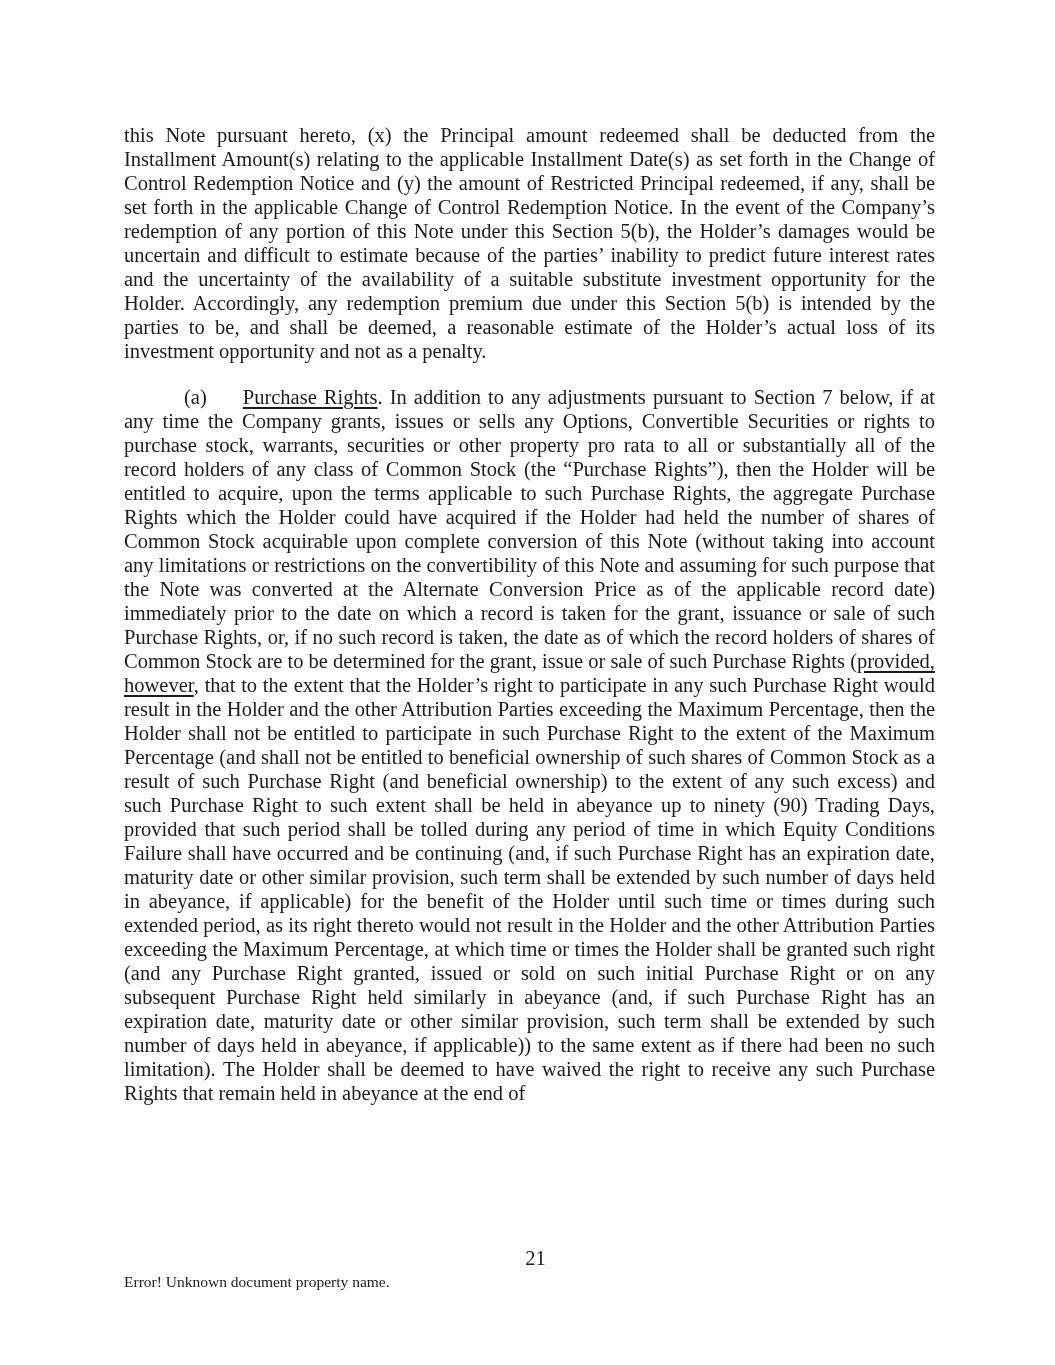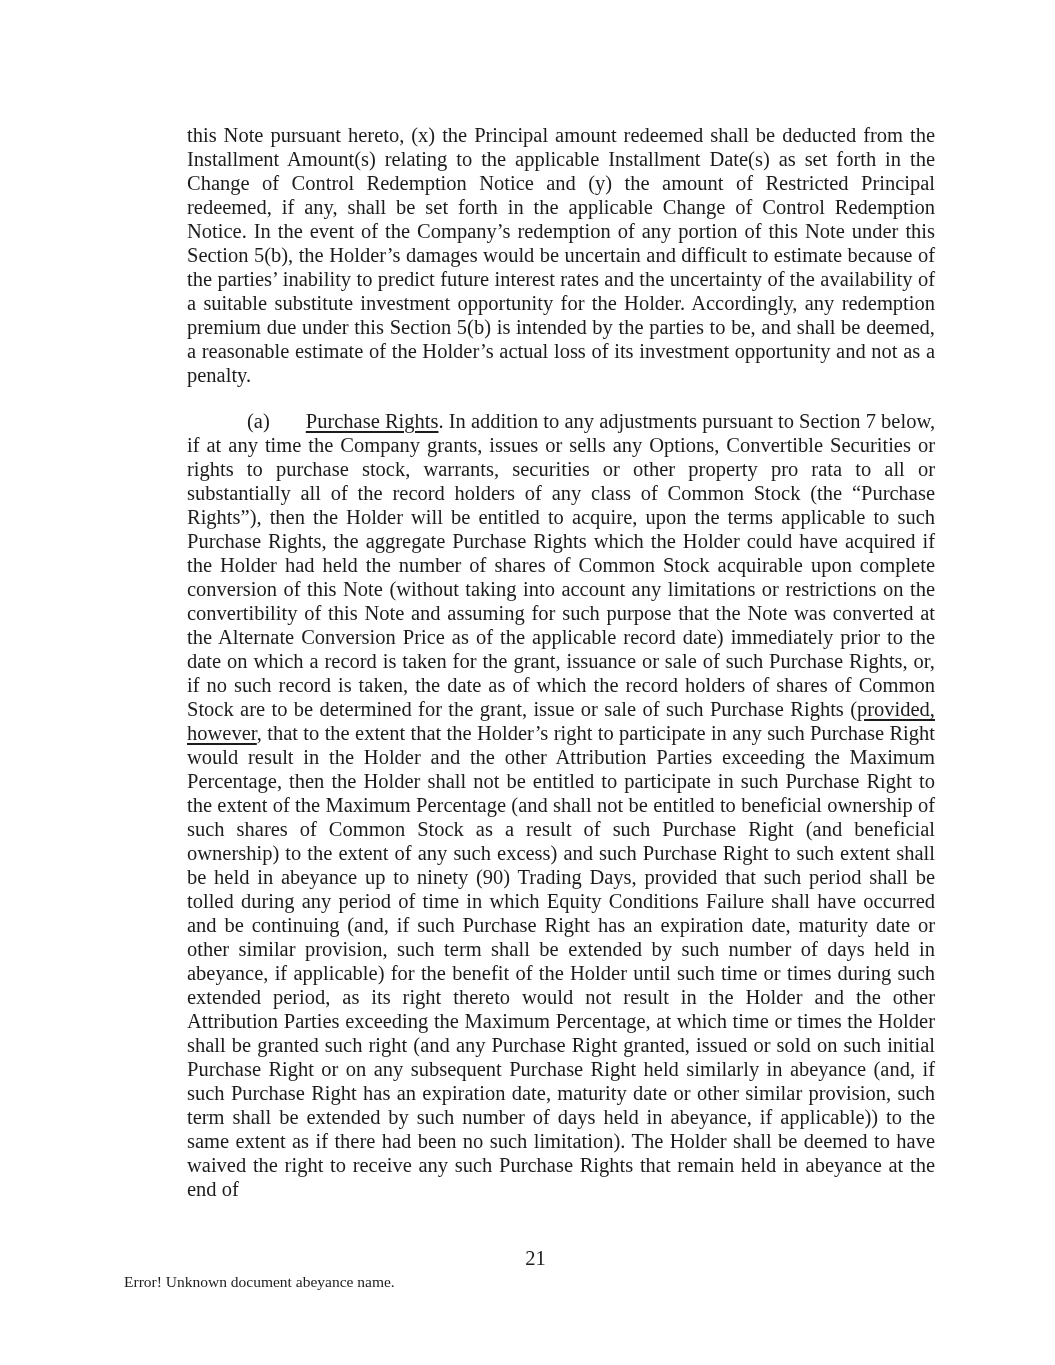--- a/index.html
+++ b/index.html
@@ -20,21 +20,21 @@
     left: 124px; top: 123px;
     width: 811px;
   }
   p {
     margin: 0;
     font-size: 20.5px;
     line-height: 24px;
     text-align: justify;
     text-justify: inter-word;
   }
-  .body-par { margin-left: 63px; }
+  .body-par { }
   .heading { margin-top: 17px; text-indent: 60px; }
   .subsec { margin-top: 22px; text-indent: 60px; }
   .u { text-decoration: underline; text-decoration-thickness: 1.5px; text-underline-offset: 2.5px; }
   .tab { display: inline-block; text-decoration: none; }
   .tab-heading { width: 51px; }
   .tab-sub { width: 36px; }
   .pageno {
     position: absolute;
     left: 8px; top: 1246px; width: 1055px;
     text-align: center;
@@ -54,14 +54,14 @@
 
     <p class="body-par">this Note pursuant hereto, (x) the Principal amount redeemed shall be deducted from the Installment Amount(s) relating to the applicable Installment Date(s) as set forth in the Change of Control Redemption Notice and (y) the amount of Restricted Principal redeemed, if any, shall be set forth in the applicable Change of Control Redemption Notice.  In the event of the Company’s redemption of any portion of this Note under this Section 5(b), the Holder’s damages would be uncertain and difficult to estimate because of the parties’ inability to predict future interest rates and the uncertainty of the availability of a suitable substitute investment opportunity for the Holder.  Accordingly, any redemption premium due under this Section 5(b) is intended by the parties to be, and shall be deemed, a reasonable estimate of the Holder’s actual loss of its investment opportunity and not as a penalty.</p>
 
 
     <p class="body-par subsec"><span>(a)</span><span class="tab tab-sub"></span><span class="u">Purchase Rights</span><span>.  In addition to any adjustments pursuant to Section 7 below, if at any time the Company grants, issues or sells any Options, Convertible Securities or rights to purchase stock, warrants, securities or other property pro rata to all or substantially all of the record holders of any class of Common Stock (the “Purchase Rights”), then the Holder will be entitled to acquire, upon the terms applicable to such Purchase Rights, the aggregate Purchase Rights which the Holder could have acquired if the Holder had held the number of shares of Common Stock acquirable upon complete conversion of this Note (without taking into account any limitations or restrictions on the convertibility of this Note and assuming for such purpose that the Note was converted at the Alternate Conversion Price as of the applicable record date) immediately prior to the date on which a record is taken for the grant, issuance or sale of such Purchase Rights, or, if no such record is taken, the date as of which the record holders of shares of Common Stock are to be determined for the grant, issue or sale of such Purchase Rights (</span><span class="u">provided,</span><span> </span><span class="u">however</span><span>, that to the extent that the Holder’s right to participate in any such Purchase Right would result in the Holder and the other Attribution Parties exceeding the Maximum Percentage, then the Holder shall not be entitled to participate in such Purchase Right to the extent of the Maximum Percentage (and shall not be entitled to beneficial ownership of such shares of Common Stock as a result of such Purchase Right (and beneficial ownership) to the extent of any such excess) and such Purchase Right to such extent shall be held in abeyance up to ninety (90) Trading Days, provided that such period shall be tolled during any period of time in which Equity Conditions Failure shall have occurred and be continuing (and, if such Purchase Right has an expiration date, maturity date or other similar provision, such term shall be extended by such number of days held in abeyance, if applicable) for the benefit of the Holder until such time or times during such extended period, as its right thereto would not result in the Holder and the other Attribution Parties exceeding the Maximum Percentage, at which time or times the Holder shall be granted such right (and any Purchase Right granted, issued or sold on such initial Purchase Right or on any subsequent Purchase Right held similarly in abeyance (and, if such Purchase Right has an expiration date, maturity date or other similar provision, such term shall be extended by such number of days held in abeyance, if applicable)) to the same extent as if there had been no such limitation). The Holder shall be deemed to have waived the right to receive any such Purchase Rights that remain held in abeyance at the end of</span></p>
 
   </div>
 
   <div class="pageno">21</div>
 
-  <div class="footer">Error! Unknown document abeyance name.</div>
+  <div class="footer">Error! Unknown document property name.</div>
 </div>
 
 </body></html>

